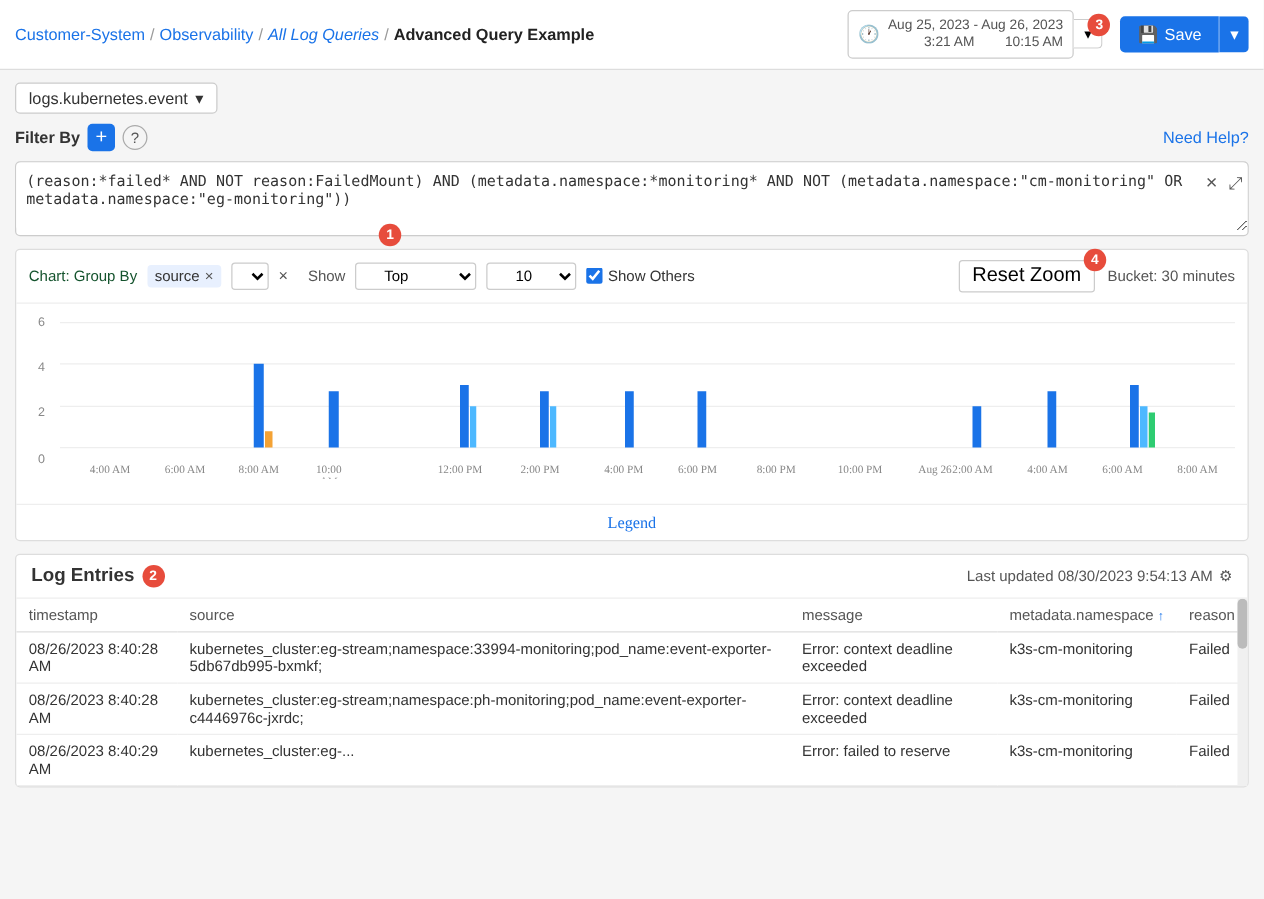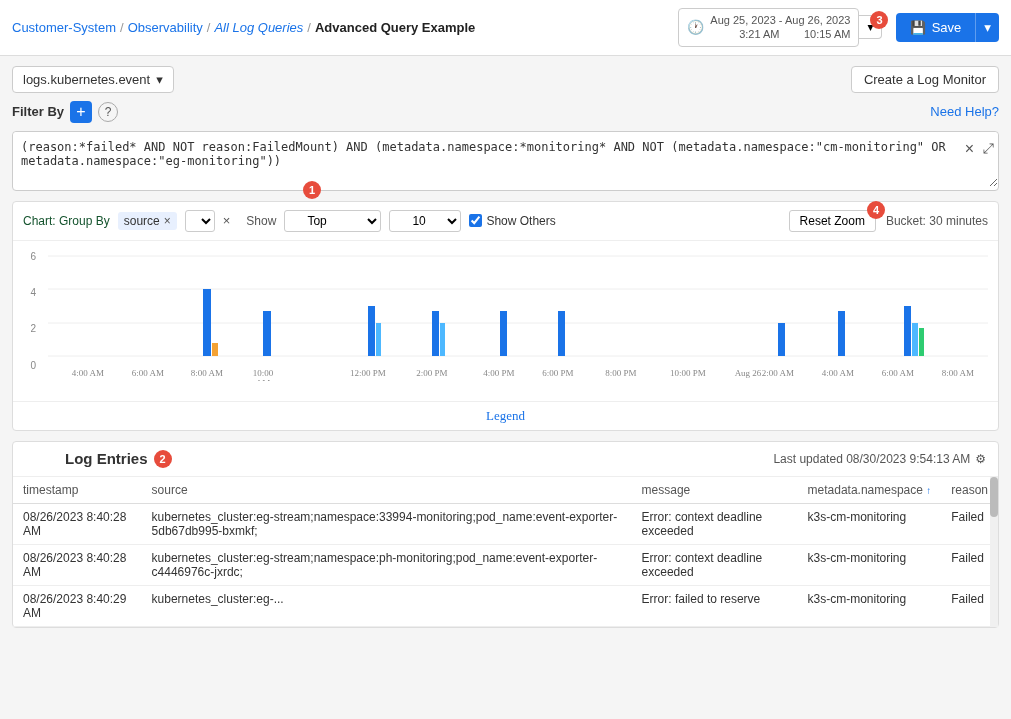--- a/index.html
+++ b/index.html
@@ -269,21 +269,21 @@
       margin-left: auto;
       display: flex;
       align-items: center;
       gap: 10px;
     }
     .reset-zoom-btn {
       background: #fff;
       border: 1px solid #ccc;
       border-radius: 3px;
       padding: 3px 10px;
-      font-size: 12px;
+      font-size: 16px;
       cursor: pointer;
     }
     .bucket-label { font-size: 12px; color: #555; }
 
     
     .chart-area {
       padding: 10px 10px 0 10px;
       position: relative;
       height: 160px;
     }
@@ -333,21 +333,20 @@
       justify-content: space-between;
       padding: 8px 12px;
       border-bottom: 1px solid #eee;
     }
     .log-entries-title {
       display: flex;
       align-items: center;
       gap: 6px;
       font-size: 15px;
       font-weight: bold;
-      margin-left: 40px;
     }
     .badge-2 {
       background: #e74c3c;
       color: #fff;
       border-radius: 50%;
       width: 18px;
       height: 18px;
       display: inline-flex;
       align-items: center;
       justify-content: center;
@@ -449,21 +448,20 @@
   </div>
 </div>
 
 <div class="main">
 
   <div class="log-source-bar">
     <div class="log-source-selector">
       <span>logs.kubernetes.event</span>
       <span>▾</span>
     </div>
-    <button class="create-log-monitor-btn">Create a Log Monitor</button>
   </div>
 
   <div class="filter-row">
     <div class="filter-controls">
       <span class="filter-by-label">Filter By</span>
       <button class="add-filter-btn">+</button>
       <div class="help-icon">?</div>
     </div>
     <a class="need-help-link">Need Help?</a>
   </div>

